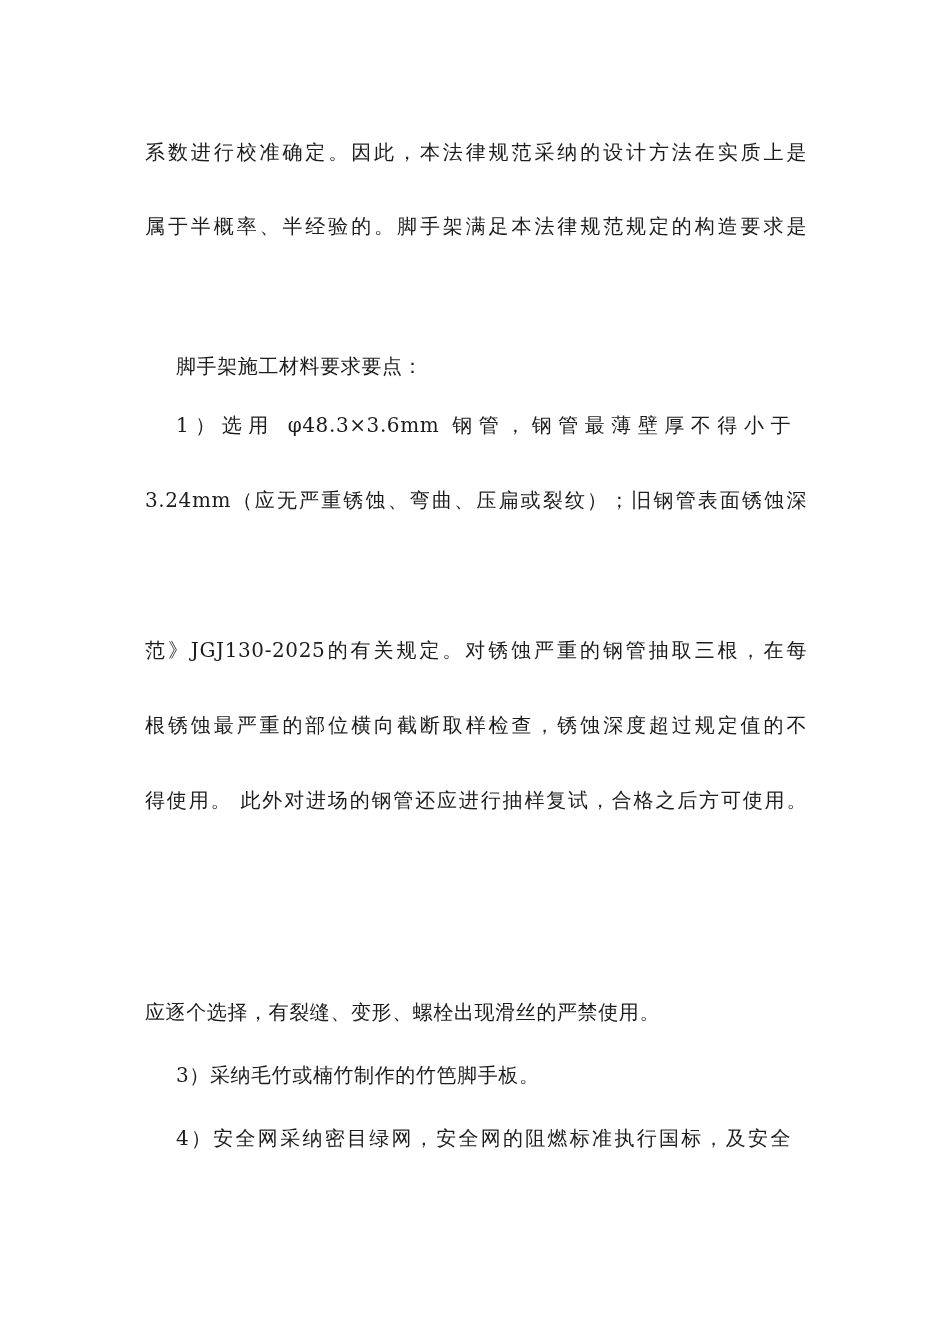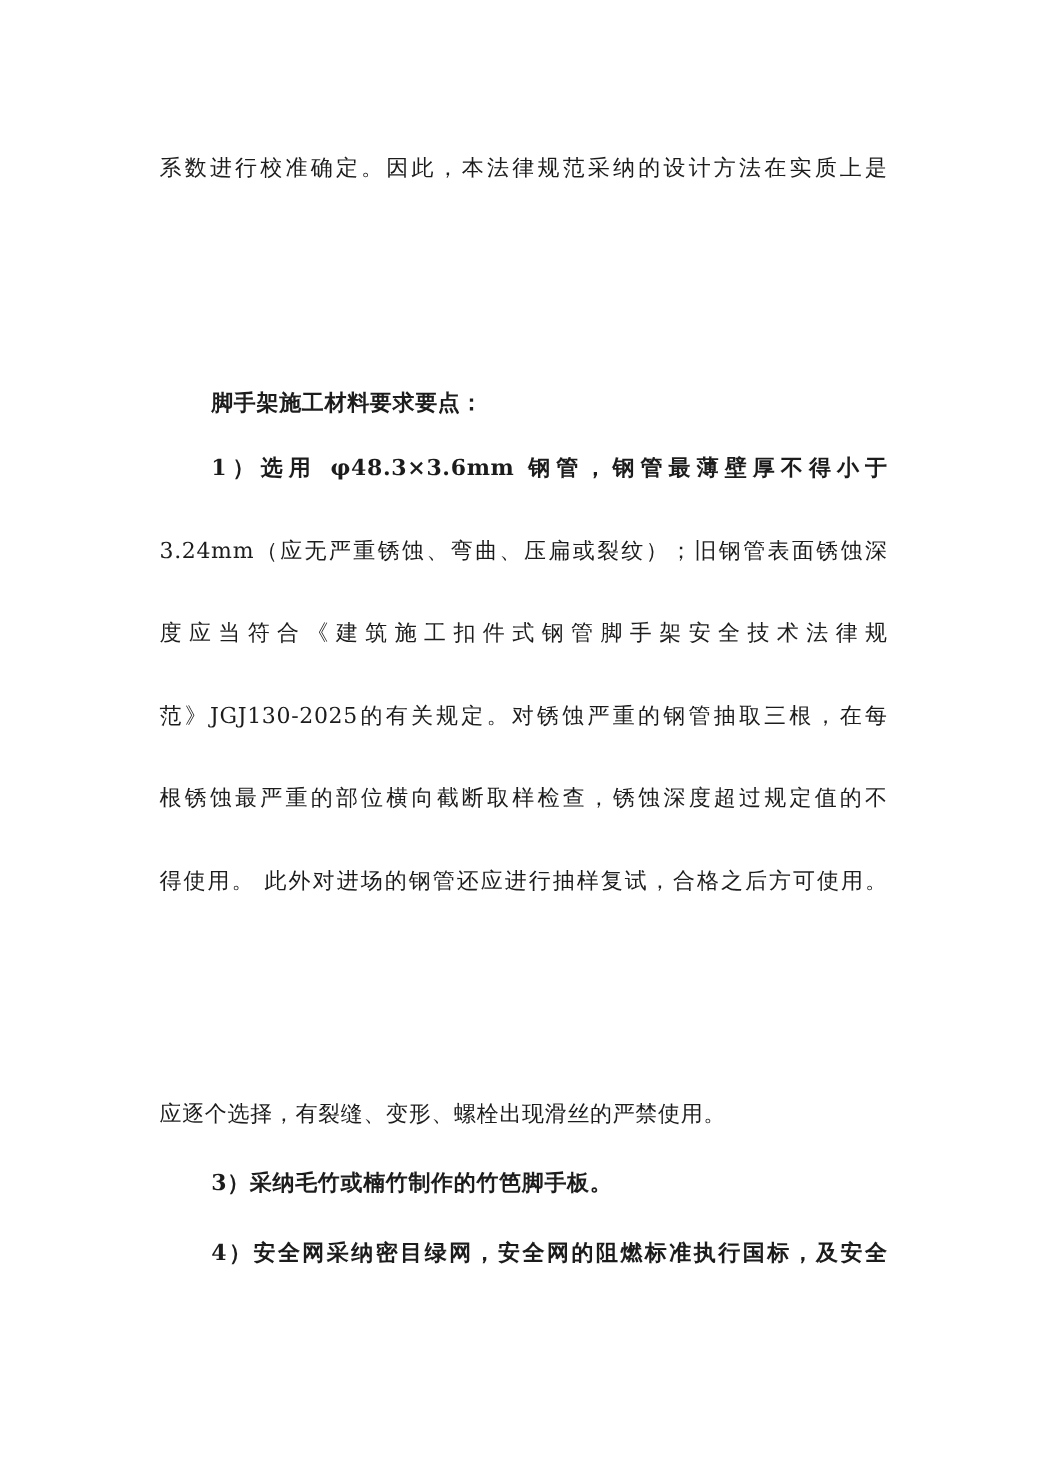--- a/index.html
+++ b/index.html
@@ -26,37 +26,37 @@
     .line {
       position: absolute;
       left: 145px;
       width: 662px;
       font-size: 20px;
       line-height: 28px;
       white-space: nowrap;
       color: #1c1c1c;
       letter-spacing: 0.6px;
     }
-    .line.indent { left: 192px; width: 615px; font-weight: bold; }
+    .line.indent { left: 176px; width: 615px; }
     .line.justify {
       text-align: justify;
       text-align-last: justify;
     }
   </style>
 </head>
 <body>
 
 <div class="page">
   <div class="line justify" style="top:138px">系数进行校准确定。因此，本法律规范采纳的设计方法在实质上是</div>
+  <div class="line justify" style="top:212px">属于半概率、半经验的。脚手架满足本法律规范规定的构造要求是</div>
 
   <div class="line indent" style="top:352px">脚手架施工材料要求要点：</div>
 
   <div class="line indent justify" style="top:411px">1）选用 φ48.3×3.6mm 钢管，钢管最薄壁厚不得小于</div>
   <div class="line justify" style="top:486px">3.24mm（应无严重锈蚀、弯曲、压扁或裂纹）；旧钢管表面锈蚀深</div>
-  <div class="line justify" style="top:561px">度应当符合《建筑施工扣件式钢管脚手架安全技术法律规</div>
   <div class="line justify" style="top:636px">范》JGJ130-2025的有关规定。对锈蚀严重的钢管抽取三根，在每</div>
   <div class="line justify" style="top:711px">根锈蚀最严重的部位横向截断取样检查，锈蚀深度超过规定值的不</div>
   <div class="line justify" style="top:786px">得使用。 此外对进场的钢管还应进行抽样复试，合格之后方可使用。</div>
 
   <div class="line" style="top:998px">应逐个选择，有裂缝、变形、螺栓出现滑丝的严禁使用。</div>
 
   <div class="line indent" style="top:1061px">3）采纳毛竹或楠竹制作的竹笆脚手板。</div>
 
   <div class="line indent justify" style="top:1124px">4）安全网采纳密目绿网，安全网的阻燃标准执行国标，及安全</div>
 </div>

